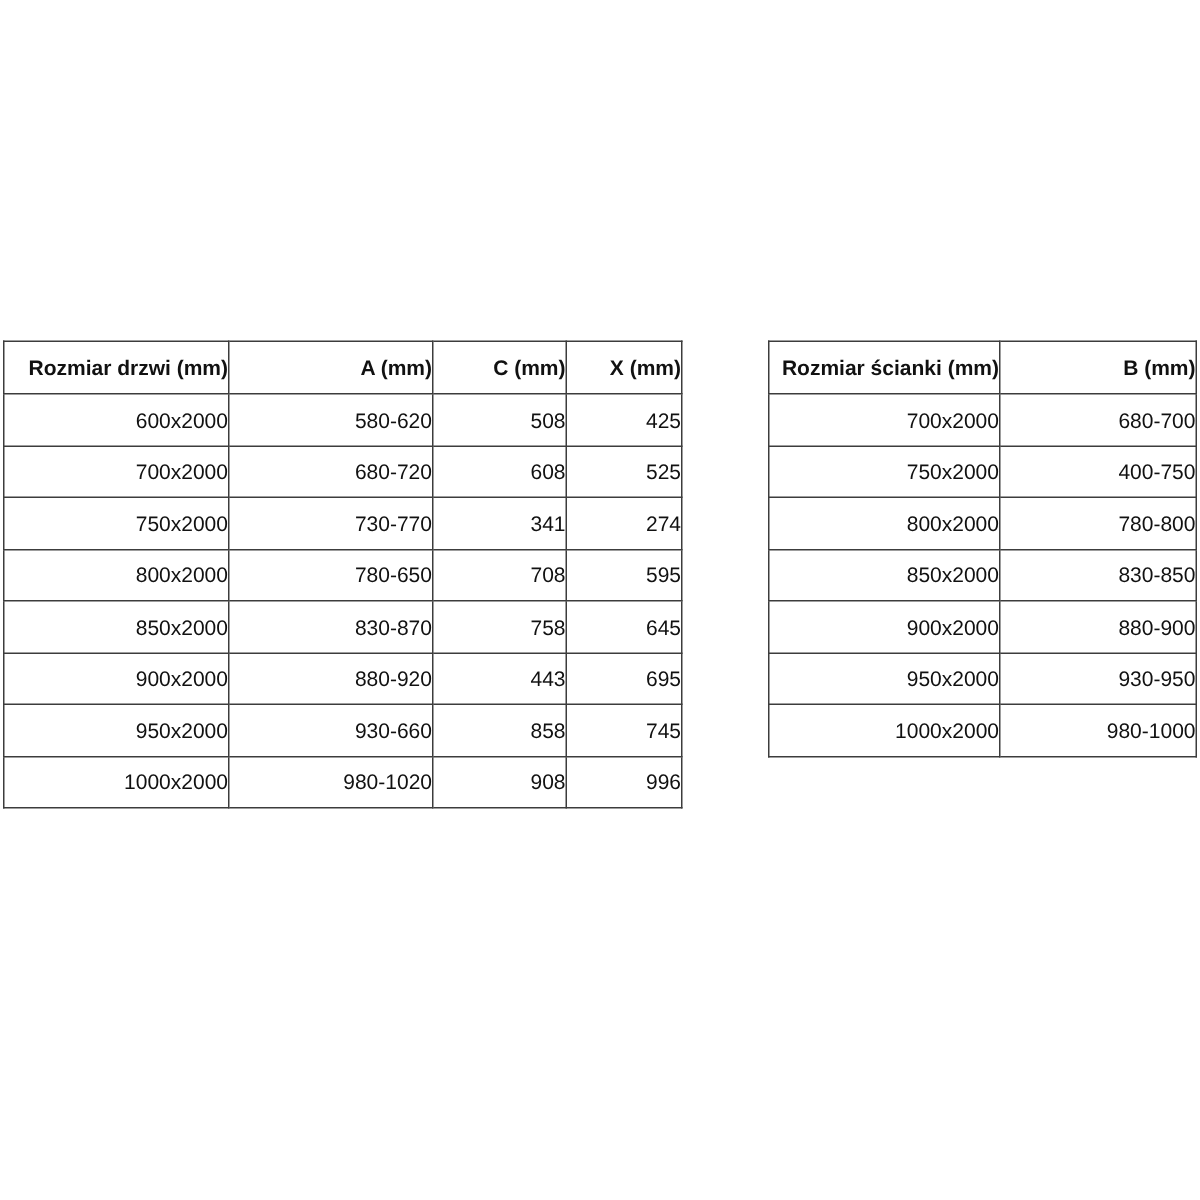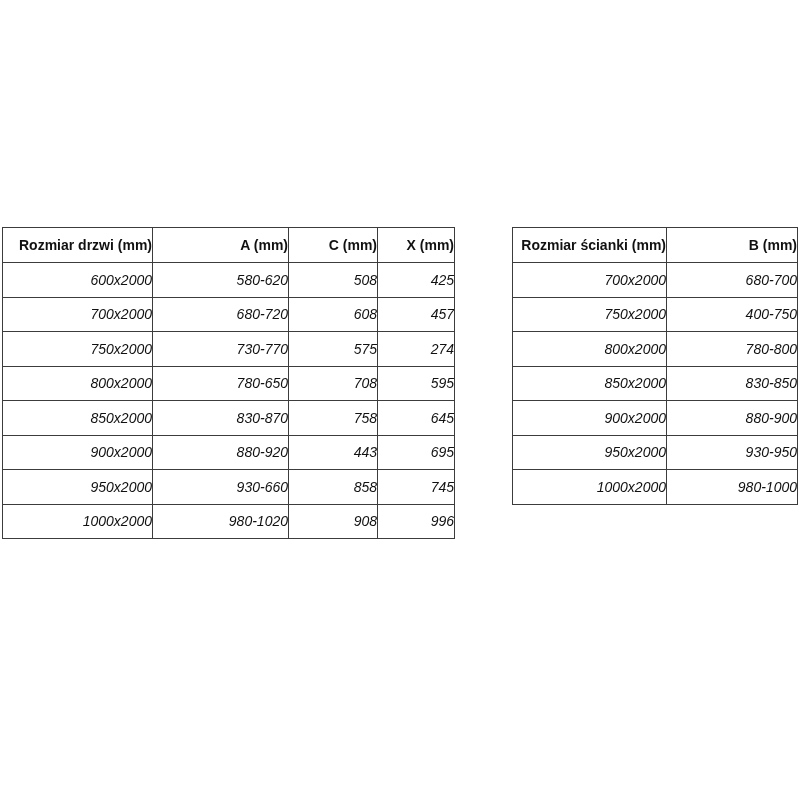--- a/index.html
+++ b/index.html
@@ -32,21 +32,20 @@
     overflow: hidden;
     white-space: nowrap;
   }
   table.spec th {
     font-weight: bold;
     height: 34px;
   }
   table.spec td {
     font-weight: normal;
     height: 33.5px;
-    font-style: italic;
   }
   #doors-table {
     left: 2px;
     top: 227px;
     width: 452px;
   }
   #walls-table {
     left: 512px;
     top: 227px;
     width: 285px;
@@ -76,26 +75,26 @@
         <tr>
           <td>600x2000</td>
           <td>580-620</td>
           <td>508</td>
           <td>425</td>
         </tr>
         <tr>
           <td>700x2000</td>
           <td>680-720</td>
           <td>608</td>
-          <td>457</td>
+          <td>525</td>
         </tr>
         <tr>
           <td>750x2000</td>
           <td>730-770</td>
-          <td>575</td>
+          <td>341</td>
           <td>274</td>
         </tr>
         <tr>
           <td>800x2000</td>
           <td>780-650</td>
           <td>708</td>
           <td>595</td>
         </tr>
         <tr>
           <td>850x2000</td>

